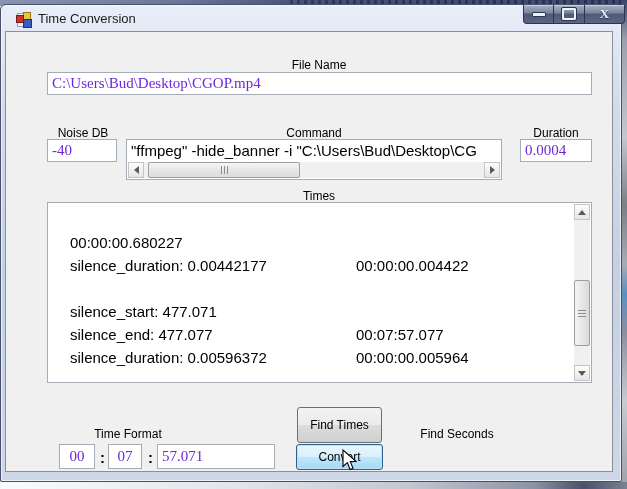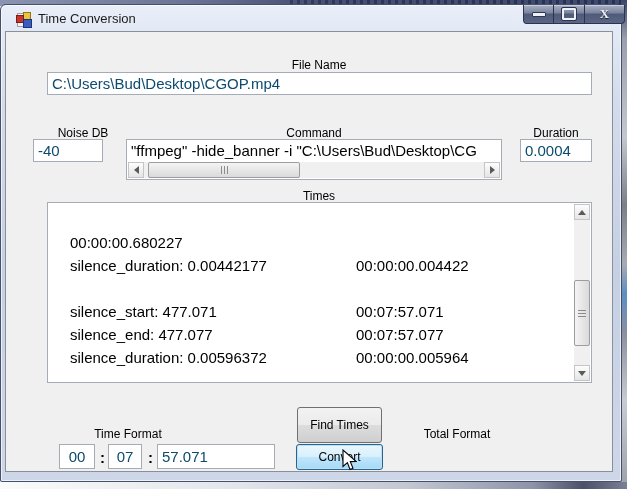--- a/index.html
+++ b/index.html
@@ -42,21 +42,21 @@
   .max-glyph{width:10px;height:8px;background:transparent;border:2px solid #eef1f6;outline:1px solid #2e3550;border-radius:1px;}
   .close-glyph{font-size:13px;font-weight:bold;color:#eef1f6;text-shadow:0 1px 1px #1e2440;font-family:"Liberation Serif",serif;}
 
   
   .client{position:absolute;left:4px;top:26px;width:608px;height:441px;
     background:#f0f0f0;border:1px solid #898f9b;box-sizing:border-box;}
 
   .lbl{position:absolute;transform:translateX(-50%);font-size:12px;color:#000;white-space:nowrap;}
 
   .tb{position:absolute;box-sizing:border-box;border:1px solid #a5acb5;background:#fff;
-    font-family:Liberation Sans, sans-serif;font-size:15px;color:#0c4a6e;padding:0 4px;outline:none;}
+    font-family:Liberation Serif, serif;font-size:15px;color:#6d28d9;padding:0 4px;outline:none;}
   .tb.center{text-align:center;padding:3px;}
 
   
   .cmd-box{position:absolute;left:124px;top:133px;width:376px;height:41px;box-sizing:border-box;
     border:1px solid #a5acb5;background:#fff;}
   .cmd-text{position:absolute;left:0;top:0;right:0;height:22px;padding:2px 4px;font-size:15px;
     white-space:nowrap;overflow:hidden;}
   .hscroll{position:absolute;left:1px;right:1px;bottom:1px;height:16px;background:#f0f0f0;}
   .hs-arrow{position:absolute;top:0;width:16px;height:16px;background:linear-gradient(180deg,#fdfdfd,#e5e5e5);
     border:1px solid #c5c5c5;box-sizing:border-box;display:flex;align-items:center;justify-content:center;}
@@ -128,21 +128,21 @@
         </div>
       </div>
     </div>
 
     <div class="client">
 
       <div class="lbl" style="left:313px;top:26px;">File Name</div>
       <input class="tb" style="left: 41px; top: 40px; width: 545px; height: 23px;" readonly="" value="C:\Users\Bud\Desktop\CGOP.mp4">
 
       <div class="lbl" style="left:77px;top:94px;">Noise DB</div>
-      <input class="tb" style="left: 27px; top: 107px; width: 70px; height: 23px;" readonly="" value="-40">
+      <input class="tb" style="left: 41px; top: 107px; width: 70px; height: 23px;" readonly="" value="-40">
 
       <div class="lbl" style="left:308px;top:94px;text-align:center;">Command</div>
       <div class="cmd-box" style="left:120px;top:107px;">
         <div class="cmd-text">"ffmpeg" -hide_banner -i "C:\Users\Bud\Desktop\CG</div>
         <div class="hscroll">
           <div class="hs-arrow hs-left">
               <span class="tri-l"></span>
             </div>
           <div class="hs-thumb">
               <span class="grip-h"></span>
@@ -169,21 +169,20 @@
           <div class="t-row">
             <span class="t-left">silence_duration: 0.00442177</span>
             <span class="t-right">00:00:00.004422</span>
           </div>
           <div class="t-row">
             <span class="t-left"></span>
             <span class="t-right"></span>
           </div>
           <div class="t-row">
             <span class="t-left">silence_start: 477.071</span>
-            <span class="t-right">00:07:57.071</span>
           </div>
           <div class="t-row">
             <span class="t-left">silence_end: 477.077</span>
             <span class="t-right">00:07:57.077</span>
           </div>
           <div class="t-row">
             <span class="t-left">silence_duration: 0.00596372</span>
             <span class="t-right">00:00:00.005964</span>
           </div>
         </div>
@@ -204,20 +203,20 @@
 
       <div class="lbl" style="left:122px;top:395px;">Time Format</div>
       <input class="tb center" style="left: 53px; top: 412px; width: 36px; height: 25px;" readonly="" value="00">
       <span class="colon" style="left:94px;top:417px;">:</span>
       <input class="tb center" style="left: 102px; top: 412px; width: 34px; height: 25px;" readonly="" value="07">
       <span class="colon" style="left:142px;top:417px;">:</span>
       <input class="tb" style="left: 151px; top: 412px; width: 118px; height: 25px;" readonly="" value="57.071">
 
       <div class="btn hover" style="left:290px;top:412px;width:87px;height:26px;">Convert</div>
 
-      <div class="lbl" style="left:451px;top:395px;">Total Format</div>
+      <div class="lbl" style="left:451px;top:395px;">Find Seconds</div>
     </div>
   </div>
 
   <svg class="cursor" viewBox="0 0 15 23">
     <path d="M1,1 L1,17.5 L5.4,13.6 L8,20.5 L11,19.2 L8.3,12.6 L14,12.4 Z" fill="#ffffff" stroke="#000000" stroke-width="1.1"></path>
   </svg>
 </div>
 
 </body></html>

